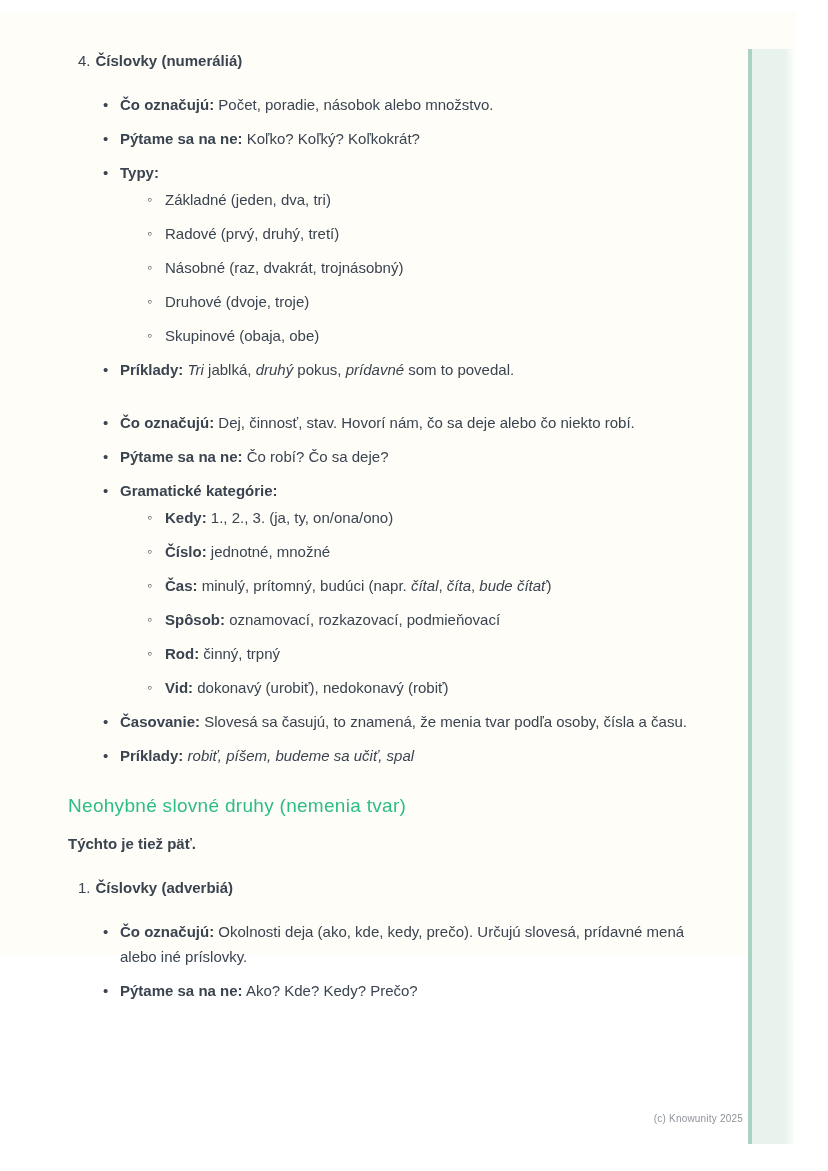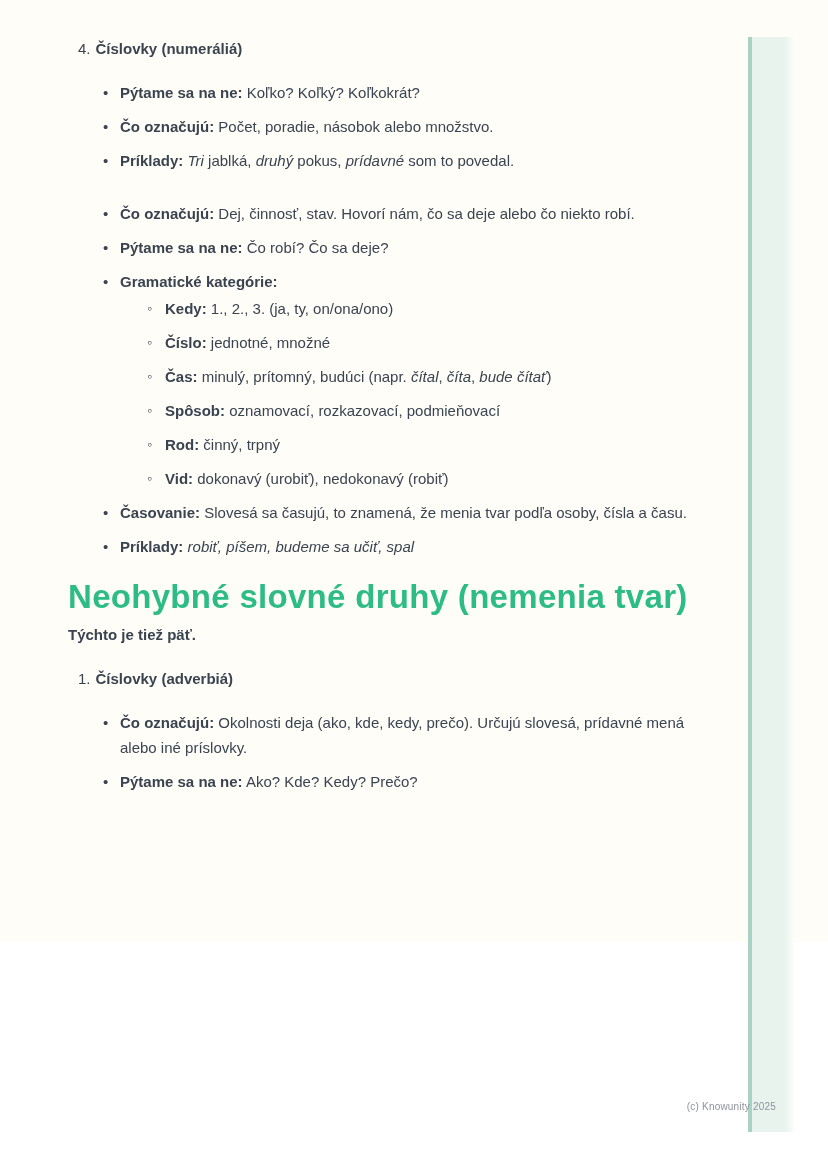--- a/index.html
+++ b/index.html
@@ -6,25 +6,24 @@
     margin: 0;
     padding: 0;
     width: 828px;
     height: 1171px;
     background: #ffffff;
     overflow: hidden;
     font-family: "Liberation Sans", sans-serif;
   }
   .page {
     position: absolute;
-    left: 0; top: 0;
+    left: 0; top: 12px;
     width: 796px;
     height: 942px;
     background: #fffdf8;
-    padding-left: 33px;
   }
   .accent-bar {
     position: absolute;
     left: 748px;
     top: 37px;
     width: 42px;
     height: 1095px;
     background: linear-gradient(to right, #e9f3ee 0%, #e9f3ee 78%, #f2f8f3 88%, #fbfdfb 100%);
     border-left: 4px solid #a9d1c4;
     z-index: 1;
@@ -72,23 +71,23 @@
   ul.l2 > li:last-child { padding-bottom: 0; }
   ul.l2 > li::before {
     content: "\25E6";
     position: absolute;
     left: -18px;
     top: 0;
     font-size: 14px;
   }
   h2.section-heading {
     margin: 12px 0 0 0;
-    font-size: 33px;
+    font-size: 19px;
     line-height: 33px;
-    font-weight: bold;
+    font-weight: normal;
     color: #2ebc86;
     letter-spacing: 0.3px;
   }
   p.paragraph {
     margin: 9px 0 19px 0;
     font-weight: bold;
   }
   .footer {
     position: absolute;
     right: 53px;
@@ -102,22 +101,29 @@
   strong { font-weight: bold; }
 </style>
 </head>
 <body>
 
 <div class="page">
   <div class="accent-bar"></div>
   <main class="content" id="content">
       <div class="num-item"><span class="num">4.</span><strong>Číslovky (numeráliá)</strong></div>
       <ul class="l1">
+        <li><strong>Čo označujú:</strong> Počet, poradie, násobok alebo množstvo.</li>
         <li><strong>Pýtame sa na ne:</strong> Koľko? Koľký? Koľkokrát?</li>
-        <li><strong>Čo označujú:</strong> Počet, poradie, násobok alebo množstvo.</li>
+        <li><strong>Typy:</strong><ul class="l2">
+            <li>Základné (jeden, dva, tri)</li>
+            <li>Radové (prvý, druhý, tretí)</li>
+            <li>Násobné (raz, dvakrát, trojnásobný)</li>
+            <li>Druhové (dvoje, troje)</li>
+            <li>Skupinové (obaja, obe)</li>
+          </ul></li>
         <li><strong>Príklady:</strong> <em>Tri</em> jablká, <em>druhý</em> pokus, <em>prídavné</em> som to povedal.</li>
       </ul>
       <ul class="l1">
         <li><strong>Čo označujú:</strong> Dej, činnosť, stav. Hovorí nám, čo sa deje alebo čo niekto robí.</li>
         <li><strong>Pýtame sa na ne:</strong> Čo robí? Čo sa deje?</li>
         <li><strong>Gramatické kategórie:</strong><ul class="l2">
             <li><strong>Kedy:</strong> 1., 2., 3. (ja, ty, on/ona/ono)</li>
             <li><strong>Číslo:</strong> jednotné, množné</li>
             <li><strong>Čas:</strong> minulý, prítomný, budúci (napr. <em>čítal</em>, <em>číta</em>, <em>bude čítať</em>)</li>
             <li><strong>Spôsob:</strong> oznamovací, rozkazovací, podmieňovací</li>

